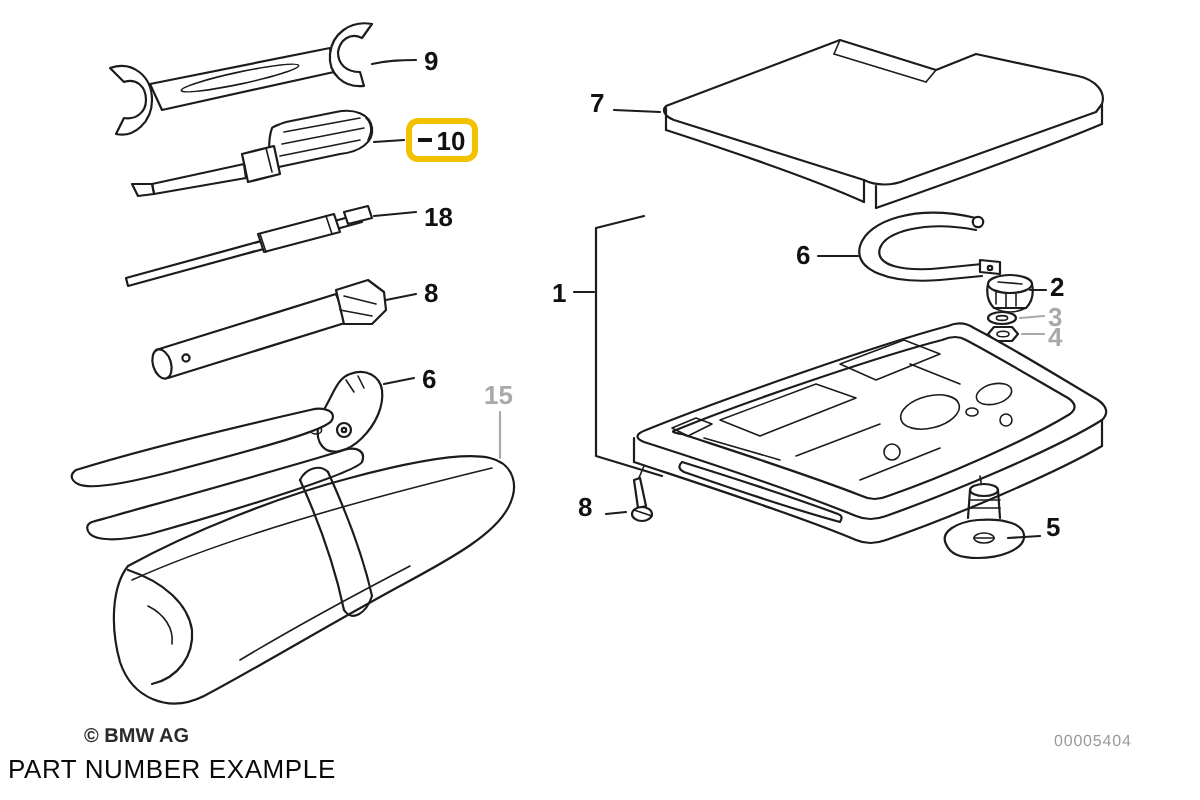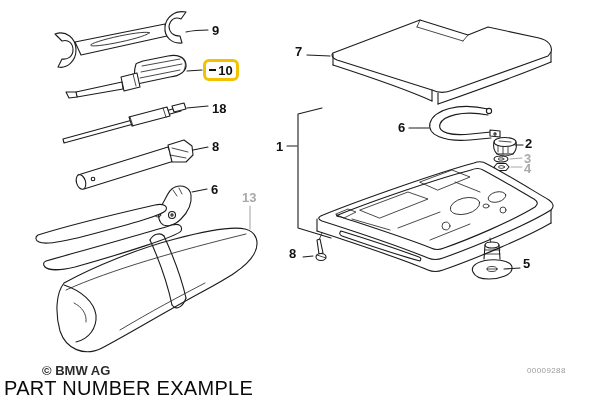--- a/index.html
+++ b/index.html
@@ -20,27 +20,27 @@
   }
   .plabel.muted{color:#a9a9a9;}
   .hotbox{
     position:absolute;left:203px;top:59px;width:30px;height:16px;
     border:3.5px solid #f2c200;border-radius:6px;background:#fff;
     display:flex;align-items:center;justify-content:center;gap:2px;
   }
   .hotbox .dash{width:7px;height:2.5px;background:#111;}
   .hotbox .plabel{position:static;font-size:13px;}
   .copyright{
-    position:absolute;left:42px;top:363px;font-size:13px;font-weight:700;color:#2b2b2b;
+    position:absolute;left:42px;top:363px;font-size:10px;font-weight:700;color:#2b2b2b;
   }
   .diagnum{
     position:absolute;left:527px;top:366px;font-size:8px;color:#9a9a9a;letter-spacing:0.4px;
   }
   .caption{
-    position:absolute;left:4px;top:377px;font-size:20px;color:#0a0a0a;letter-spacing:0.3px;
+    position:absolute;left:4px;top:377px;font-size:13px;color:#0a0a0a;letter-spacing:0.3px;
   }
 </style>
 </head>
 <body>
 
 <div id="stage">
 
   <svg id="art" width="600" height="400" viewBox="0 0 600 400">
 
     <g>
@@ -211,27 +211,27 @@
   <span class="plabel" style="left:212px;top:24px">9</span>
 
   <div class="hotbox">
     <span class="dash"></span>
     <span class="plabel">10</span>
   </div>
 
   <span class="plabel" style="left:212px;top:102px">18</span>
   <span class="plabel" style="left:212px;top:140px">8</span>
   <span class="plabel" style="left:211px;top:183px">6</span>
-  <span class="plabel muted" style="left:242px;top:191px">13</span>
+  <span class="plabel muted" style="left:242px;top:191px">15</span>
   <span class="plabel" style="left:295px;top:45px">7</span>
   <span class="plabel" style="left:276px;top:140px">1</span>
   <span class="plabel" style="left:398px;top:121px">6</span>
   <span class="plabel" style="left:525px;top:137px">2</span>
   <span class="plabel muted" style="left:524px;top:152px">3</span>
   <span class="plabel muted" style="left:524px;top:162px">4</span>
   <span class="plabel" style="left:289px;top:247px">8</span>
   <span class="plabel" style="left:523px;top:257px">5</span>
 
   <span class="copyright">© BMW AG</span>
-  <span class="diagnum">00009288</span>
+  <span class="diagnum">00005404</span>
   <span class="caption">PART NUMBER EXAMPLE</span>
 
 </div>
 
 </body></html>

